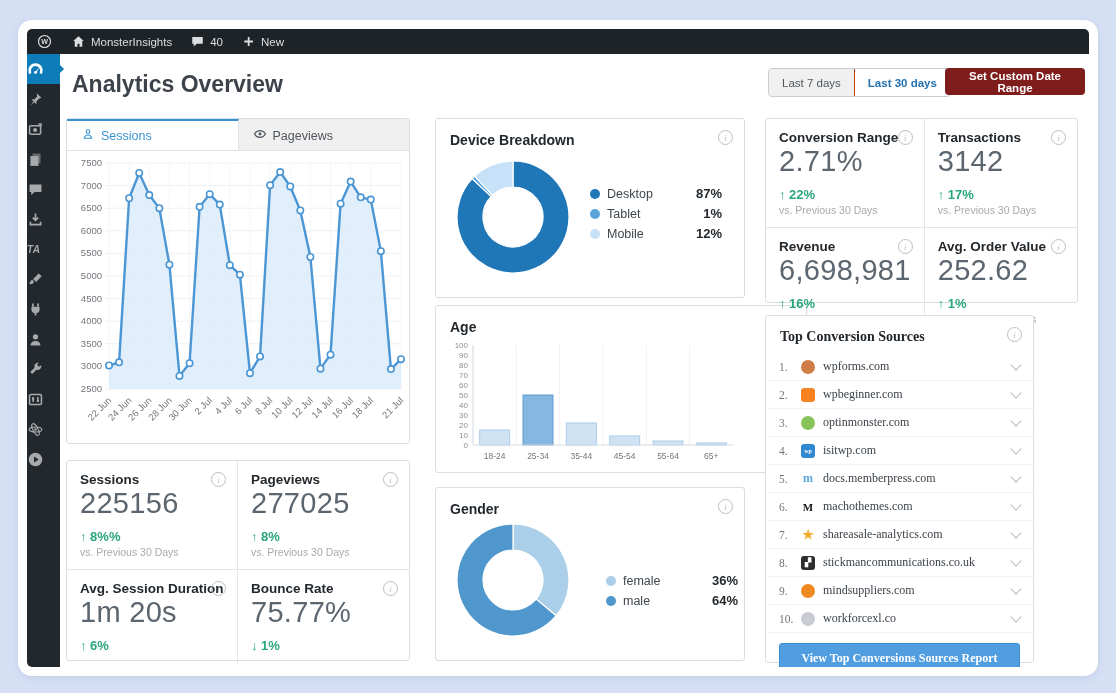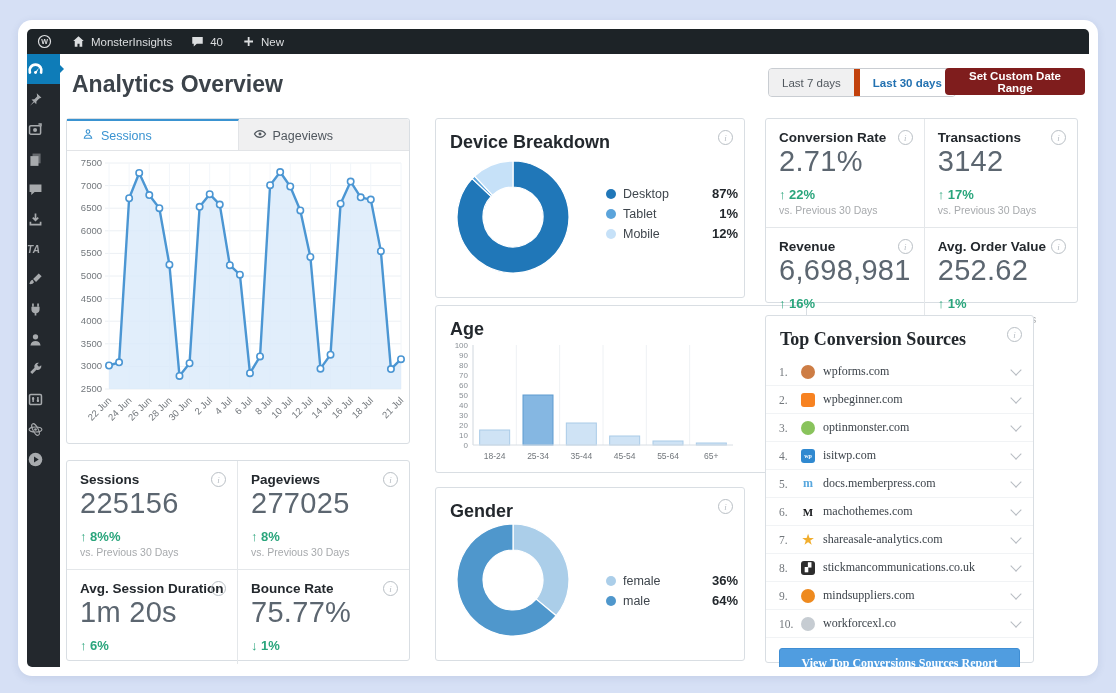--- a/index.html
+++ b/index.html
@@ -34,28 +34,28 @@
     content:"";position:absolute;right:-4px;top:50%;margin-top:-5px;
     border-top:5px solid transparent;border-bottom:5px solid transparent;border-left:5px solid #0e7cb8;
   }
   .side-item svg{display:block;}
   .ta-text{font-size:10px;font-weight:bold;font-style:italic;letter-spacing:.5px;}
   
   .content{position:absolute;left:33px;top:25px;right:0;bottom:0;background:#fff;overflow:hidden;}
   .page-title{position:absolute;left:12px;top:17px;font-size:23px;font-weight:bold;color:#3c434a;margin:0;}
   .range-group{position:absolute;left:708px;top:14px;height:27px;display:flex;border:1px solid #c9cdd2;border-radius:4px;overflow:hidden;background:#f0f0f1;}
   .range-btn{border:0;padding:0 13px;font-size:11.5px;color:#50575e;background:#f0f0f1;cursor:pointer;font-family:inherit;}
-  .range-btn.active{background:#fff;color:#2271b1;font-weight:bold;border-left:6px solid #c2410c;}
+  .range-btn.active{background:#fff;color:#2271b1;font-weight:bold;border-left:1px solid #c2410c;}
   .custom-btn{
     position:absolute;left:885px;top:14px;width:140px;height:27px;border:0;border-radius:4px;
     background:#7f1d1d;color:#fff;font-weight:bold;font-size:11.5px;cursor:pointer;font-family:inherit;
   }
   
   .panel{position:absolute;background:#fff;border:1px solid #d9dee3;border-radius:3px;box-sizing:border-box;}
-  .panel-title{font-size:18px;font-weight:bold;color:#23282d;padding:13px 14px 6px;}
+  .panel-title{font-size:14px;font-weight:bold;color:#23282d;padding:13px 14px 6px;}
   .info-icon{
     position:absolute;right:11px;top:11px;width:13px;height:13px;border:1px solid #b9bfc5;border-radius:50%;
     color:#b9bfc5;font-size:9px;display:flex;align-items:center;justify-content:center;cursor:pointer;
   }
   .info-icon::after{content:"i";font-family:"Liberation Serif",serif;font-style:italic;}
   
   .tabs{display:flex;height:31px;background:#f0f0f1;border-bottom:1px solid #e2e4e7;border-radius:3px 3px 0 0;}
   .tab{flex:1;display:flex;align-items:center;gap:6px;padding-left:14px;font-size:12.5px;color:#50575e;cursor:pointer;border-top:2px solid transparent;box-sizing:border-box;}
   .tab.active{background:#fff;color:#3a93d1;border-top:2px solid #3a93d1;border-right:1px solid #e2e4e7;}
   
@@ -383,21 +383,21 @@
       </div>
 
       <div class="panel" style="left:375px;top:64px;width:310px;height:180px;">
         <div class="panel-title">Device Breakdown</div>
         <span class="info-icon"></span>
         <svg id="device-donut" width="130" height="130" style="position:absolute;left:12px;top:33px;">
             <path d="M 65.00 9.00 A 56 56 0 1 1 24.18 26.67 L 43.13 44.46 A 30 30 0 1 0 65.00 35.00 Z" fill="#2077b8" stroke="#fff" stroke-width="1.2"></path>
             <path d="M 24.18 26.67 A 56 56 0 0 1 26.67 24.18 L 44.46 43.13 A 30 30 0 0 0 43.13 44.46 Z" fill="#5ba4db" stroke="#fff" stroke-width="1.2"></path>
             <path d="M 26.67 24.18 A 56 56 0 0 1 65.00 9.00 L 65.00 35.00 A 30 30 0 0 0 44.46 43.13 Z" fill="#c6e1f8" stroke="#fff" stroke-width="1.2"></path>
           </svg>
-        <div class="legend" id="device-legend" style="left:170px;top:62px;">
+        <div class="legend" id="device-legend" style="left:154px;top:62px;">
             <div class="legend-row">
               <span class="legend-dot" style="background:#2077b8"></span>
               <span class="legend-label">Desktop</span>
               <span class="legend-val">87%</span>
             </div>
             <div class="legend-row">
               <span class="legend-dot" style="background:#5ba4db"></span>
               <span class="legend-label">Tablet</span>
               <span class="legend-val">1%</span>
             </div>
@@ -464,21 +464,21 @@
               <span class="legend-dot" style="background:#4f97cc"></span>
               <span class="legend-label">male</span>
               <span class="legend-val">64%</span>
             </div>
           </div>
       </div>
 
       <div class="panel" style="left:705px;top:64px;width:313px;height:185px;">
         <div class="stat-grid" id="stats-right">
             <div class="stat-cell br bb">
-              <div class="stat-title">Conversion Rate</div>
+              <div class="stat-title">Conversion Range</div>
               <span class="info-icon"></span>
               <div class="stat-value">2.71%</div>
               <div class="stat-delta"><span>↑</span> 22%</div>
               <div class="stat-caption">vs. Previous 30 Days</div>
             </div>
             <div class="stat-cell bb">
               <div class="stat-title">Transactions</div>
               <span class="info-icon"></span>
               <div class="stat-value">3142</div>
               <div class="stat-delta"><span>↑</span> 17%</div>

